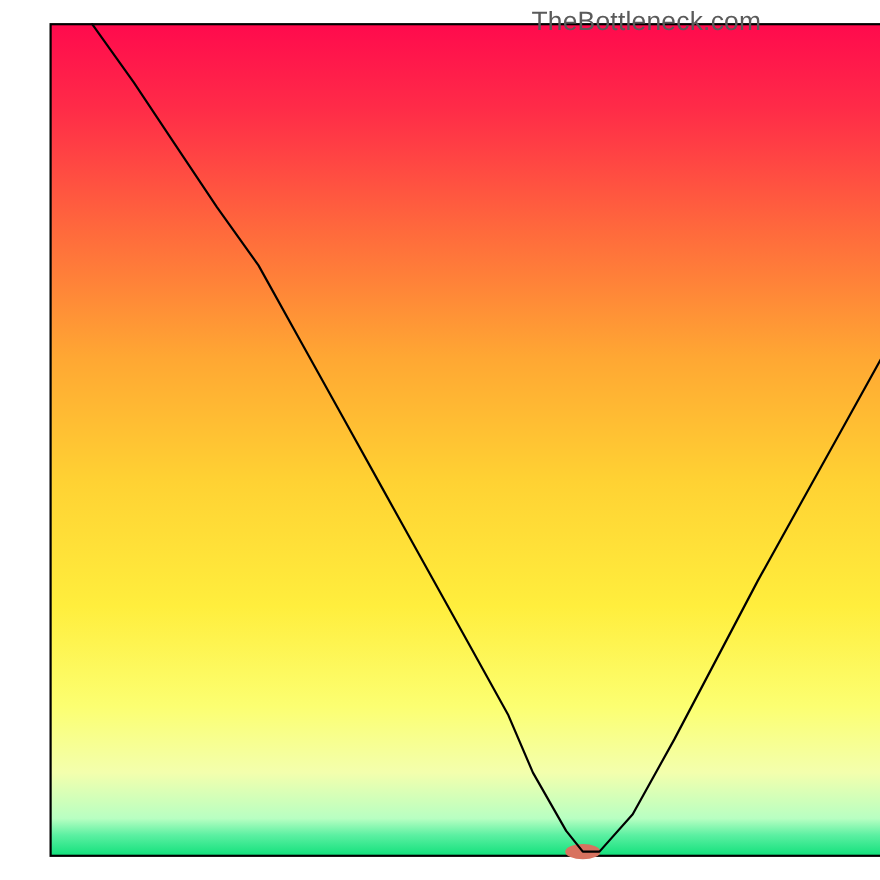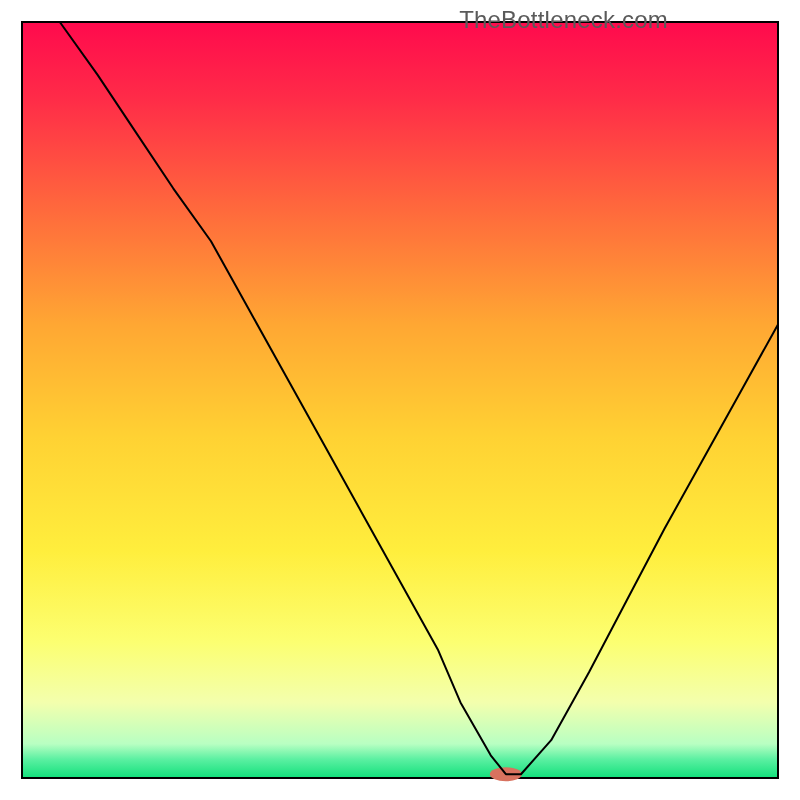--- a/index.html
+++ b/index.html
@@ -7,20 +7,21 @@
     padding: 0;
     width: 800px;
     height: 800px;
     background: #ffffff;
     overflow: hidden;
   }
   .chart-container {
     position: relative;
     width: 680px;
     height: 800px;
+    margin-left: 24px;
   }
   .watermark {
     position: absolute;
     top: 6px;
     right: 12px;
     font-family: Arial, Helvetica, sans-serif;
     font-size: 24px;
     color: #5a5a5a;
     font-weight: 500;
     letter-spacing: 0.2px;

